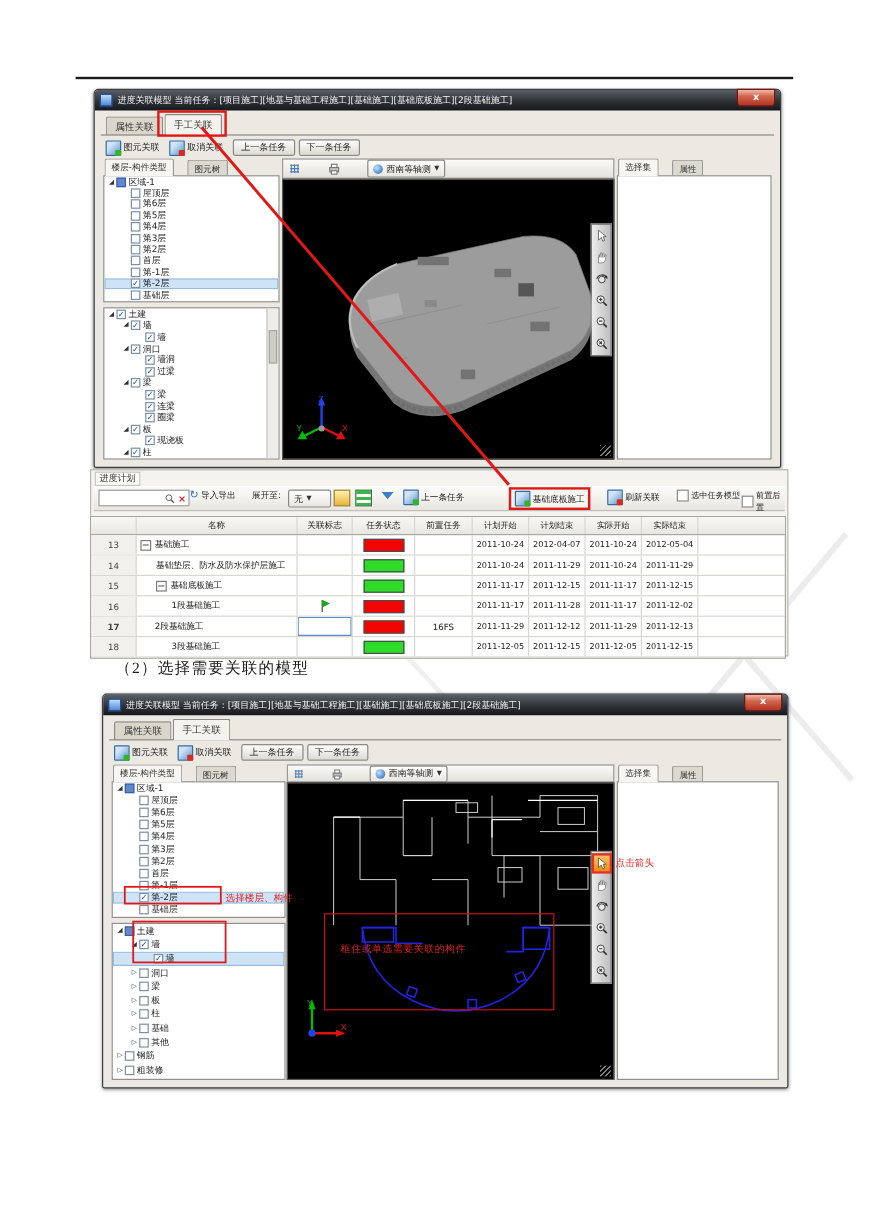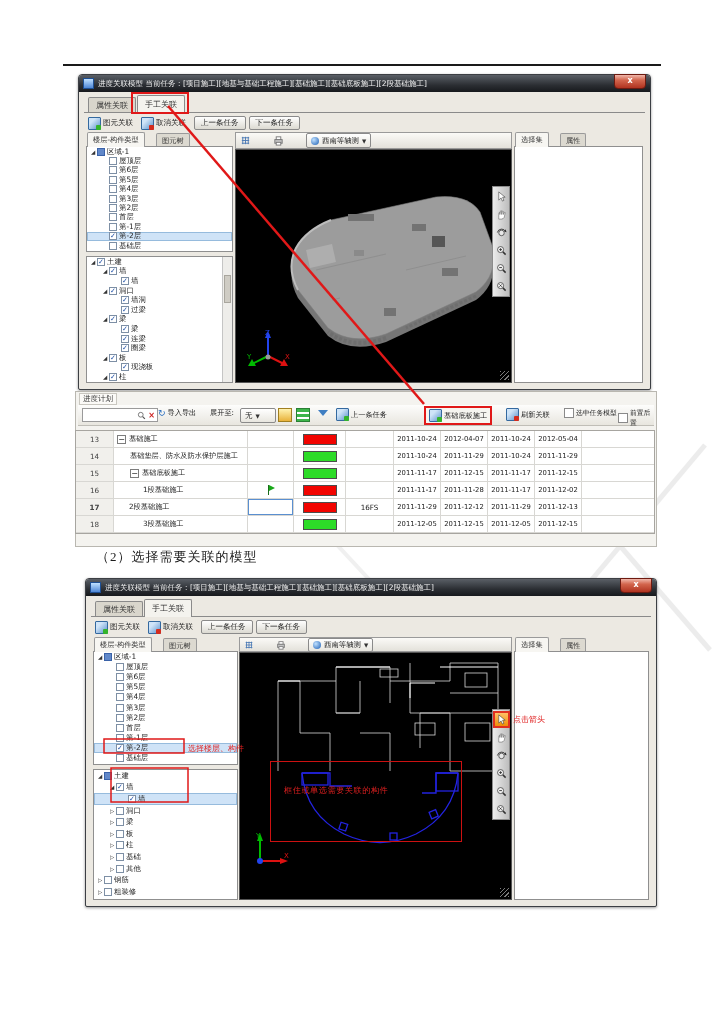--- a/index.html
+++ b/index.html
@@ -414,20 +414,32 @@
           <span class="chk"></span>
           <span style="font-size:6.8px;">选中任务模型</span>
         </span>
       <span class="schlabel" style="left:540px;">
           <span class="chk"></span>
           <span style="font-size:6.8px;">前置后置</span>
         </span>
     </div>
   </div>
   <div class="sheet" id="sheet">
+      <div class="trow head">
+        <div class="tcell c0"></div>
+        <div class="tcell c1">名称</div>
+        <div class="tcell c2">关联标志</div>
+        <div class="tcell c3">任务状态</div>
+        <div class="tcell c4">前置任务</div>
+        <div class="tcell c5">计划开始</div>
+        <div class="tcell c6">计划结束</div>
+        <div class="tcell c7">实际开始</div>
+        <div class="tcell c8">实际结束</div>
+        <div class="tcell c9"></div>
+      </div>
       <div class="trow">
         <div class="tcell c0">13</div>
         <div class="tcell c1 namecell" style="padding-left: 3px;">
           <span class="toggle">−</span>
           <span>基础施工</span>
         </div>
         <div class="tcell c2"></div>
         <div class="tcell c3">
           <span class="bar red"></span>
         </div>

